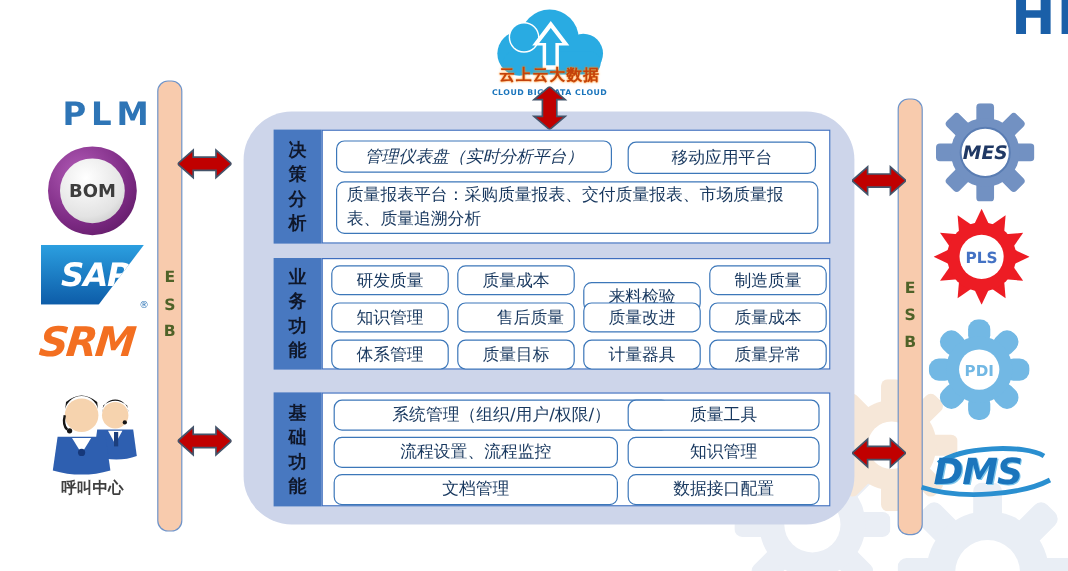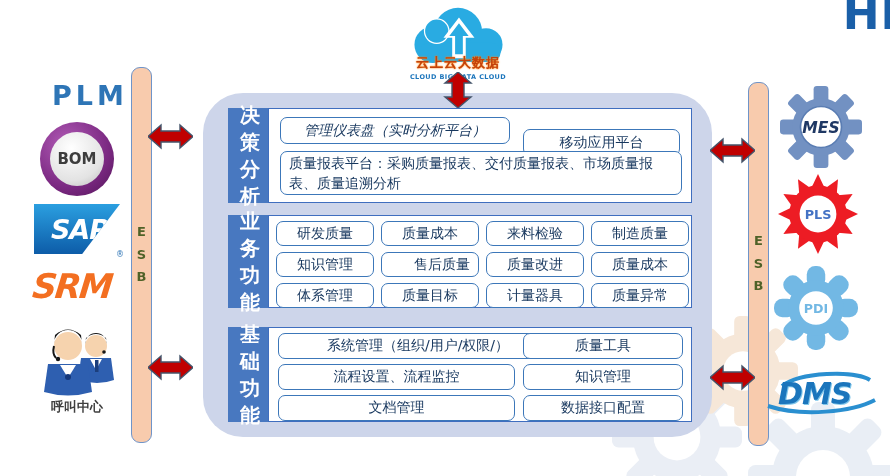--- a/index.html
+++ b/index.html
@@ -47,22 +47,22 @@
   .esb-text{font-size:13px;font-weight:600;color:#4f6228;width:12px;word-break:break-all;
     line-height:1.75;text-align:center;}
 
   .arrow-h{position:absolute;z-index:4;}
 
   
   .panel{position:absolute;left:203px;top:93px;width:509px;height:344px;background:#cdd5ea;
     border-radius:40px;z-index:2;}
   .section-label{position:absolute;background:#4878c0;display:flex;align-items:center;
     justify-content:center;z-index:3;}
-  .v-label-text{width:16px;font-size:20px;line-height:1.35;word-break:break-all;
-    text-align:right;color:#ffffff;font-weight:600;}
+  .v-label-text{width:16px;font-size:15px;line-height:1.35;word-break:break-all;
+    text-align:center;color:#0f172a;font-weight:600;}
   .section-content{position:absolute;background:#ffffff;border:1.5px solid #3f6ebf;z-index:2;}
   .mod-box{position:absolute;background:#ffffff;border:1.4px solid #3c77b9;border-radius:7px;
     display:flex;align-items:center;justify-content:center;font-size:14px;color:#17375e;z-index:3;
     white-space:nowrap;overflow:hidden;}
   .mod-box.wrap{white-space:normal;justify-content:flex-start;text-align:left;
     padding:1px 8px;line-height:20px;}
 
   
   .gear-wrap{position:absolute;z-index:3;}
   .dms-wrap{position:absolute;left:766px;top:370px;width:110px;height:50px;z-index:3;}
@@ -198,30 +198,30 @@
     <polygon points="0,15.5 13,4 13,10 32,10 32,4 45,15.5 32,27 32,21 13,21 13,27" fill="#c00000" stroke="#44546a" stroke-width="1.4"></polygon>
   </svg>
 
   <div class="panel"></div>
 
   <div class="section-label" style="left:228px;top:108px;width:40px;height:95px;">
     <div class="v-label-text">决策分析</div>
   </div>
   <div class="section-content" style="left:268px;top:108px;width:424px;height:95px;"></div>
   <div class="mod-box" style="left:280px;top:117px;width:230px;height:27px;font-style:italic;">管理仪表盘（实时分析平台）</div>
-  <div class="mod-box" style="left:523px;top:129px;width:157px;height:27px;">移动应用平台</div>
+  <div class="mod-box" style="left:523px;top:118px;width:157px;height:27px;">移动应用平台</div>
   <div class="mod-box wrap" style="left:280px;top:151px;width:402px;height:44px;">质量报表平台：采购质量报表、交付质量报表、市场质量报表、质量追溯分析</div>
 
   <div class="section-label" style="left:228px;top:215px;width:40px;height:93px;">
     <div class="v-label-text">业务功能</div>
   </div>
   <div class="section-content" style="left:268px;top:215px;width:424px;height:93px;"></div>
   <div class="mod-box" style="left:276px;top:221px;width:98px;height:25px;">研发质量</div>
   <div class="mod-box" style="left:381px;top:221px;width:98px;height:25px;">质量成本</div>
-  <div class="mod-box" style="left:486px;top:221px;width:98px;height:25px;font-family:Liberation Serif, serif;">来料检验</div>
+  <div class="mod-box" style="left:486px;top:235px;width:98px;height:25px;font-family:Liberation Serif, serif;">来料检验</div>
   <div class="mod-box" style="left:591px;top:221px;width:98px;height:25px;">制造质量</div>
   <div class="mod-box" style="left:276px;top:252px;width:98px;height:25px;">知识管理</div>
   <div class="mod-box" style="left:381px;top:252px;width:98px;height:25px;padding-left:24px;">售后质量</div>
   <div class="mod-box" style="left:591px;top:252px;width:98px;height:25px;">质量成本</div>
   <div class="mod-box" style="left:486px;top:252px;width:98px;height:25px;">质量改进</div>
   <div class="mod-box" style="left:276px;top:283px;width:98px;height:25px;">体系管理</div>
   <div class="mod-box" style="left:381px;top:283px;width:98px;height:25px;">质量目标</div>
   <div class="mod-box" style="left:486px;top:283px;width:98px;height:25px;">计量器具</div>
   <div class="mod-box" style="left:591px;top:283px;width:98px;height:25px;">质量异常</div>
 

